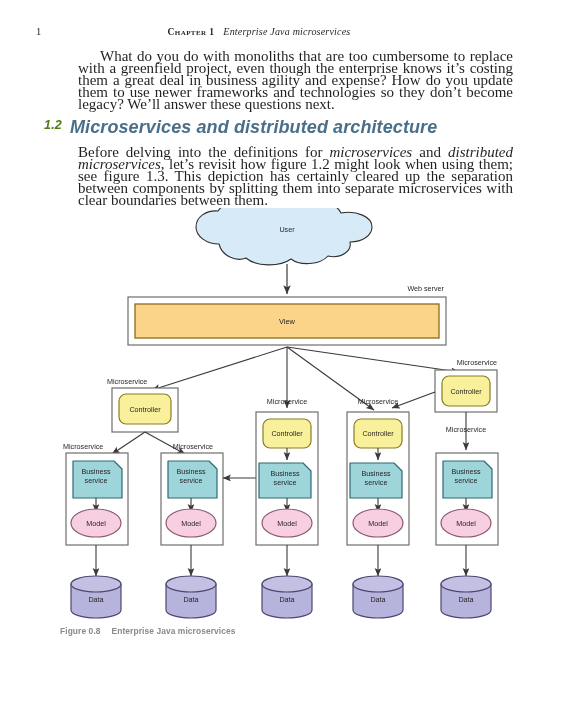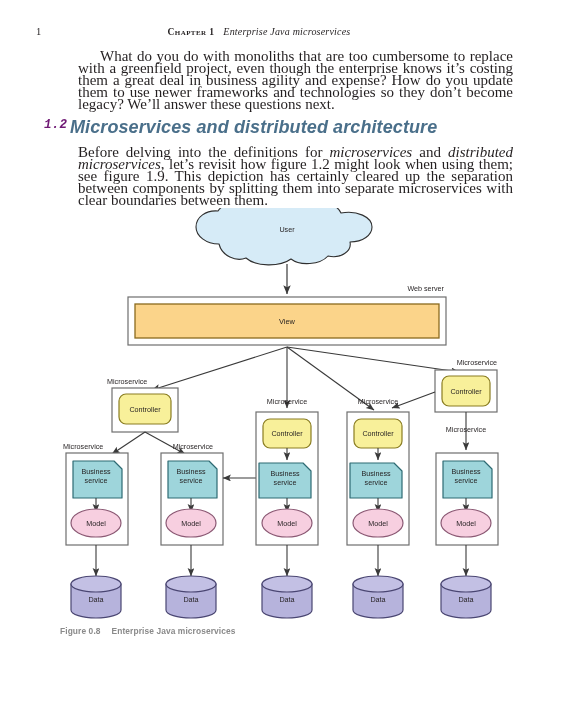--- a/index.html
+++ b/index.html
@@ -45,23 +45,23 @@
     margin-left:8px;
   }
   .p1{top:50px;}
   .p1 .ind{display:inline-block;width:22px;}
   .p2{top:146px;}
 
   
   .sec-wrap{position:absolute;left:44px;top:118px;width:470px;}
   .sec-num{
     position:absolute;left:0;top:0;
-    font-family:Liberation Mono, monospace;
+    font-family:Liberation Sans, sans-serif;
     font-weight:bold;font-style:italic;font-size:12.5px;
-    color:#701a75;letter-spacing:.2px;
+    color:#4d7c0f;letter-spacing:.2px;
   }
   .sec-title{
     position:absolute;left:26px;top:-1px;
     font-family:"Liberation Sans", sans-serif;
     font-weight:bold;font-style:italic;font-size:18px;
     color:#4a6f8a;letter-spacing:.1px;
   }
 
   
   .figure{position:absolute;left:0;top:208px;width:574px;height:420px;}
@@ -92,21 +92,21 @@
     </div>
   </div>
 
   <div class="bodytext p1"><span class="ind"></span><span>What do you do with monoliths that are too cumbersome to replace with a greenfield project, even though the enterprise knows it’s costing them a great deal in business agility and expense? How do you update them to use newer frameworks and technologies so they don’t become legacy? We’ll answer these questions next.</span></div>
 
   <div class="sec-wrap">
     <span class="sec-num">1.2</span>
     <span class="sec-title">Microservices and distributed architecture</span>
   </div>
 
-  <div class="bodytext p2"><span>Before delving into the definitions for </span><i>microservices</i><span> and </span><i>distributed microservices</i><span>, let’s revisit how figure 1.2 might look when using them; see figure 1.9. This depiction has certainly cleared up the separation between components by splitting them into separate microservices with clear boundaries between them.</span></div>
+  <div class="bodytext p2"><span>Before delving into the definitions for </span><i>microservices</i><span> and </span><i>distributed microservices</i><span>, let’s revisit how figure 1.2 might look when using them; see figure 1.3. This depiction has certainly cleared up the separation between components by splitting them into separate microservices with clear boundaries between them.</span></div>
 
   <div class="figure">
     <svg width="574" height="420" viewBox="0 0 574 420" xmlns="http://www.w3.org/2000/svg">
       <defs>
         <marker id="arr" markerWidth="9" markerHeight="9" refX="7.2" refY="3.1" orient="auto">
           <path d="M0,0 L7.4,3.1 L0,6.2 L1.6,3.1 z" fill="#3a3a3a"></path>
         </marker>
       </defs>
 
       <g>

